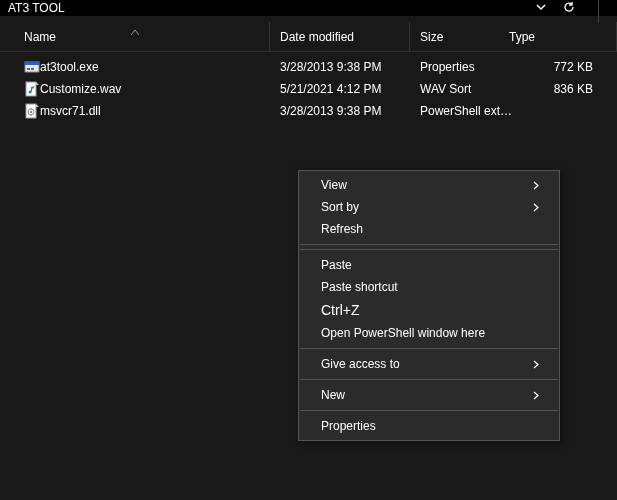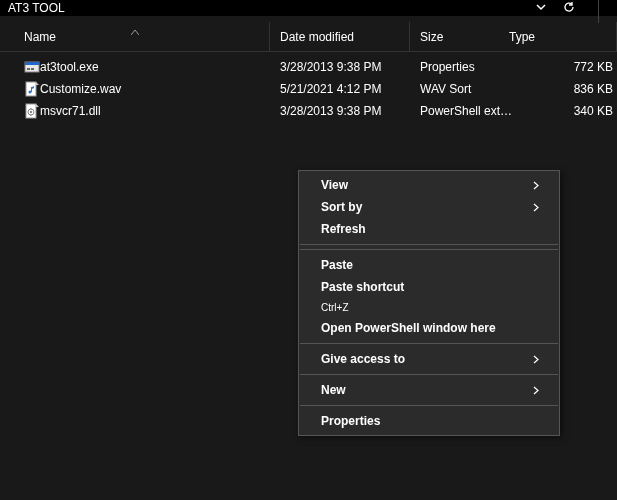--- a/index.html
+++ b/index.html
@@ -58,43 +58,43 @@
       display: flex;
       align-items: center;
       height: 22px;
       font-size: 12px;
       color: #fff;
     }
     .cell { padding: 0 10px; overflow: hidden; white-space: nowrap; text-overflow: ellipsis; }
     .cell.name { width: 270px; display: flex; align-items: center; gap: 0; padding-left: 24px; }
     .cell.date { width: 140px; }
     .cell.type { width: 118px; }
-    .cell.size { flex: 1; text-align: right; padding-right: 4px; }
+    .cell.size { flex: 1; text-align: right; padding-right: 24px; }
     .file-icon { width: 16px; height: 16px; display: inline-flex; align-items: center; justify-content: center; }
     .context-menu {
       position: absolute;
       top: 170px;
       left: 298px;
       width: 262px;
       background: #2b2b2b;
       border: 1px solid #555;
       box-shadow: 2px 2px 6px rgba(0,0,0,0.5);
       padding: 3px 0;
     }
     .menu-item {
       display: flex;
       align-items: center;
       justify-content: space-between;
       padding: 4px 20px 4px 22px;
       font-size: 12px;
       color: #fff;
       cursor: default;
     }
-    .menu-label { flex: 1; font-weight: bold; }
-    .menu-shortcut { color: #fff; font-size: 10px; margin-right: 6px; }
+    .menu-label { flex: 1; }
+    .menu-shortcut { color: #fff; font-size: 14px; margin-right: 6px; }
     .submenu-arrow { width: 8px; display: flex; justify-content: flex-end; }
     .menu-sep {
       border-top: 1px solid #555;
       margin: 4px 1px;
     }
   </style>
 </head>
 <body>
 
 <div class="titlebar">
@@ -178,21 +178,20 @@
             <circle cx="7" cy="9" r="3" fill="none" stroke="#888"></circle>
             <circle cx="7" cy="9" r="1.2" fill="#888"></circle>
             <rect x="6.5" y="5" width="1" height="1.5" fill="#888"></rect>
             <rect x="6.5" y="11.5" width="1" height="1.5" fill="#888"></rect>
           </svg>
       </span>
       <span>msvcr71.dll</span>
     </div>
     <div class="cell date">3/28/2013 9:38 PM</div>
     <div class="cell type">PowerShell exten...</div>
-    <div class="cell size">340 KB</div>
   </div>
 </div>
 
 <div class="context-menu">
   <div class="menu-item">
     <span class="menu-label">View</span>
     <span class="submenu-arrow">
       <svg width="6" height="9" viewBox="0 0 6 9">
           <path d="M1 1 L5 4.5 L1 8" stroke="#fff" stroke-width="1.2" fill="none"></path>
         </svg>

